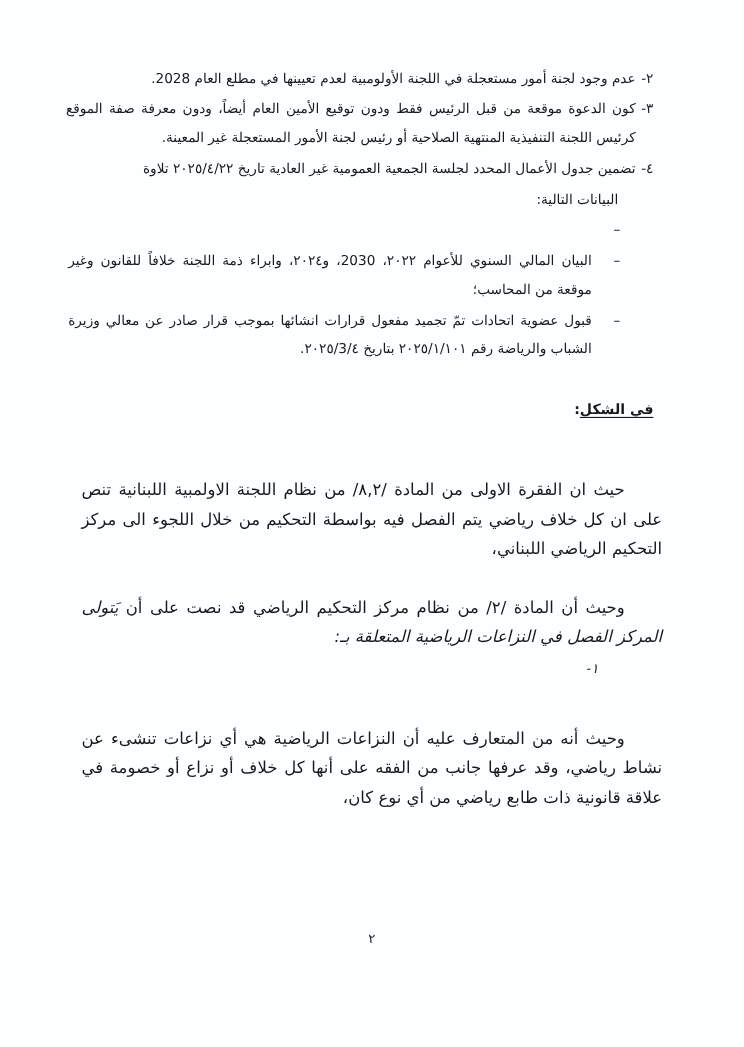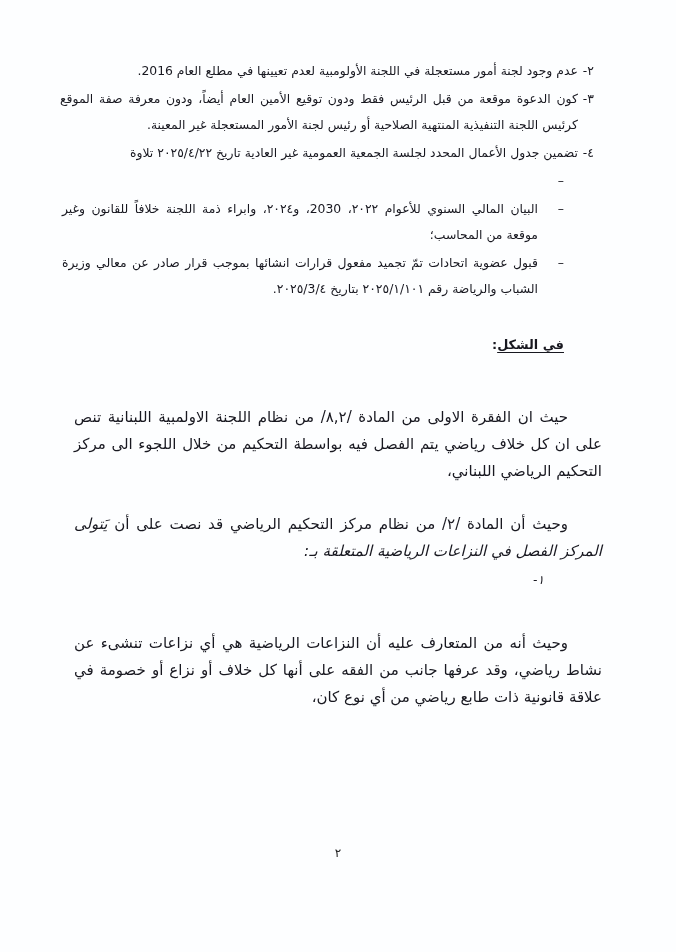--- a/index.html
+++ b/index.html
@@ -98,21 +98,21 @@
   .dash-text {
     flex: 1 1 auto;
     text-align: justify;
     text-align-last: right;
     font-size: 12.4px;
     line-height: 26px;
   }
 
   
   .section-heading {
-    margin: 30px 60px 0 0;
+    margin: 30px 30px 0 0;
     text-align: center;
     font-size: 12.8px;
     font-weight: bold;
     line-height: 26px;
   }
   .section-heading .u {
     text-decoration: underline;
     text-underline-offset: 3px;
   }
 
@@ -176,32 +176,33 @@
 </style>
 </head>
 <body>
 
 <div class="page">
   <div class="doc-body">
 
     <ul class="clause-list">
       <li class="clause">
         <span class="clause-num">٢-</span>
-        <span class="clause-text">عدم وجود لجنة أمور مستعجلة في اللجنة الأولومبية لعدم تعيينها في مطلع العام 2016.</span>
+        <span class="clause-text">عدم وجود لجنة أمور مستعجلة في اللجنة الأولومبية لعدم تعيينها في مطلع العام 2028.</span>
       </li>
       <li class="clause">
         <span class="clause-num">٣-</span>
         <span class="clause-text">كون الدعوة موقعة من قبل الرئيس فقط ودون توقيع الأمين العام أيضاً، ودون معرفة صفة الموقع كرئيس اللجنة التنفيذية المنتهية الصلاحية أو رئيس لجنة الأمور المستعجلة غير المعينة.</span>
       </li>
       <li class="clause">
         <span class="clause-num">٤-</span>
         <span class="clause-text hang">تضمين جدول الأعمال المحدد لجلسة الجمعية العمومية غير العادية تاريخ ٢٠٢٥/٤/٢٢ تلاوة</span>
       </li>
     </ul>
 
+    <div class="sub-intro">البيانات التالية:</div>
 
     <ul class="dash-list">
       <li class="dash-item">
         <span class="dash-mark">–</span>
       </li>
       <li class="dash-item">
         <span class="dash-mark">–</span>
         <span class="dash-text">البيان المالي السنوي للأعوام ٢٠٢٢، 2030، و٢٠٢٤، وابراء ذمة اللجنة خلافاً للقانون وغير موقعة من المحاسب؛</span>
       </li>
       <li class="dash-item">

